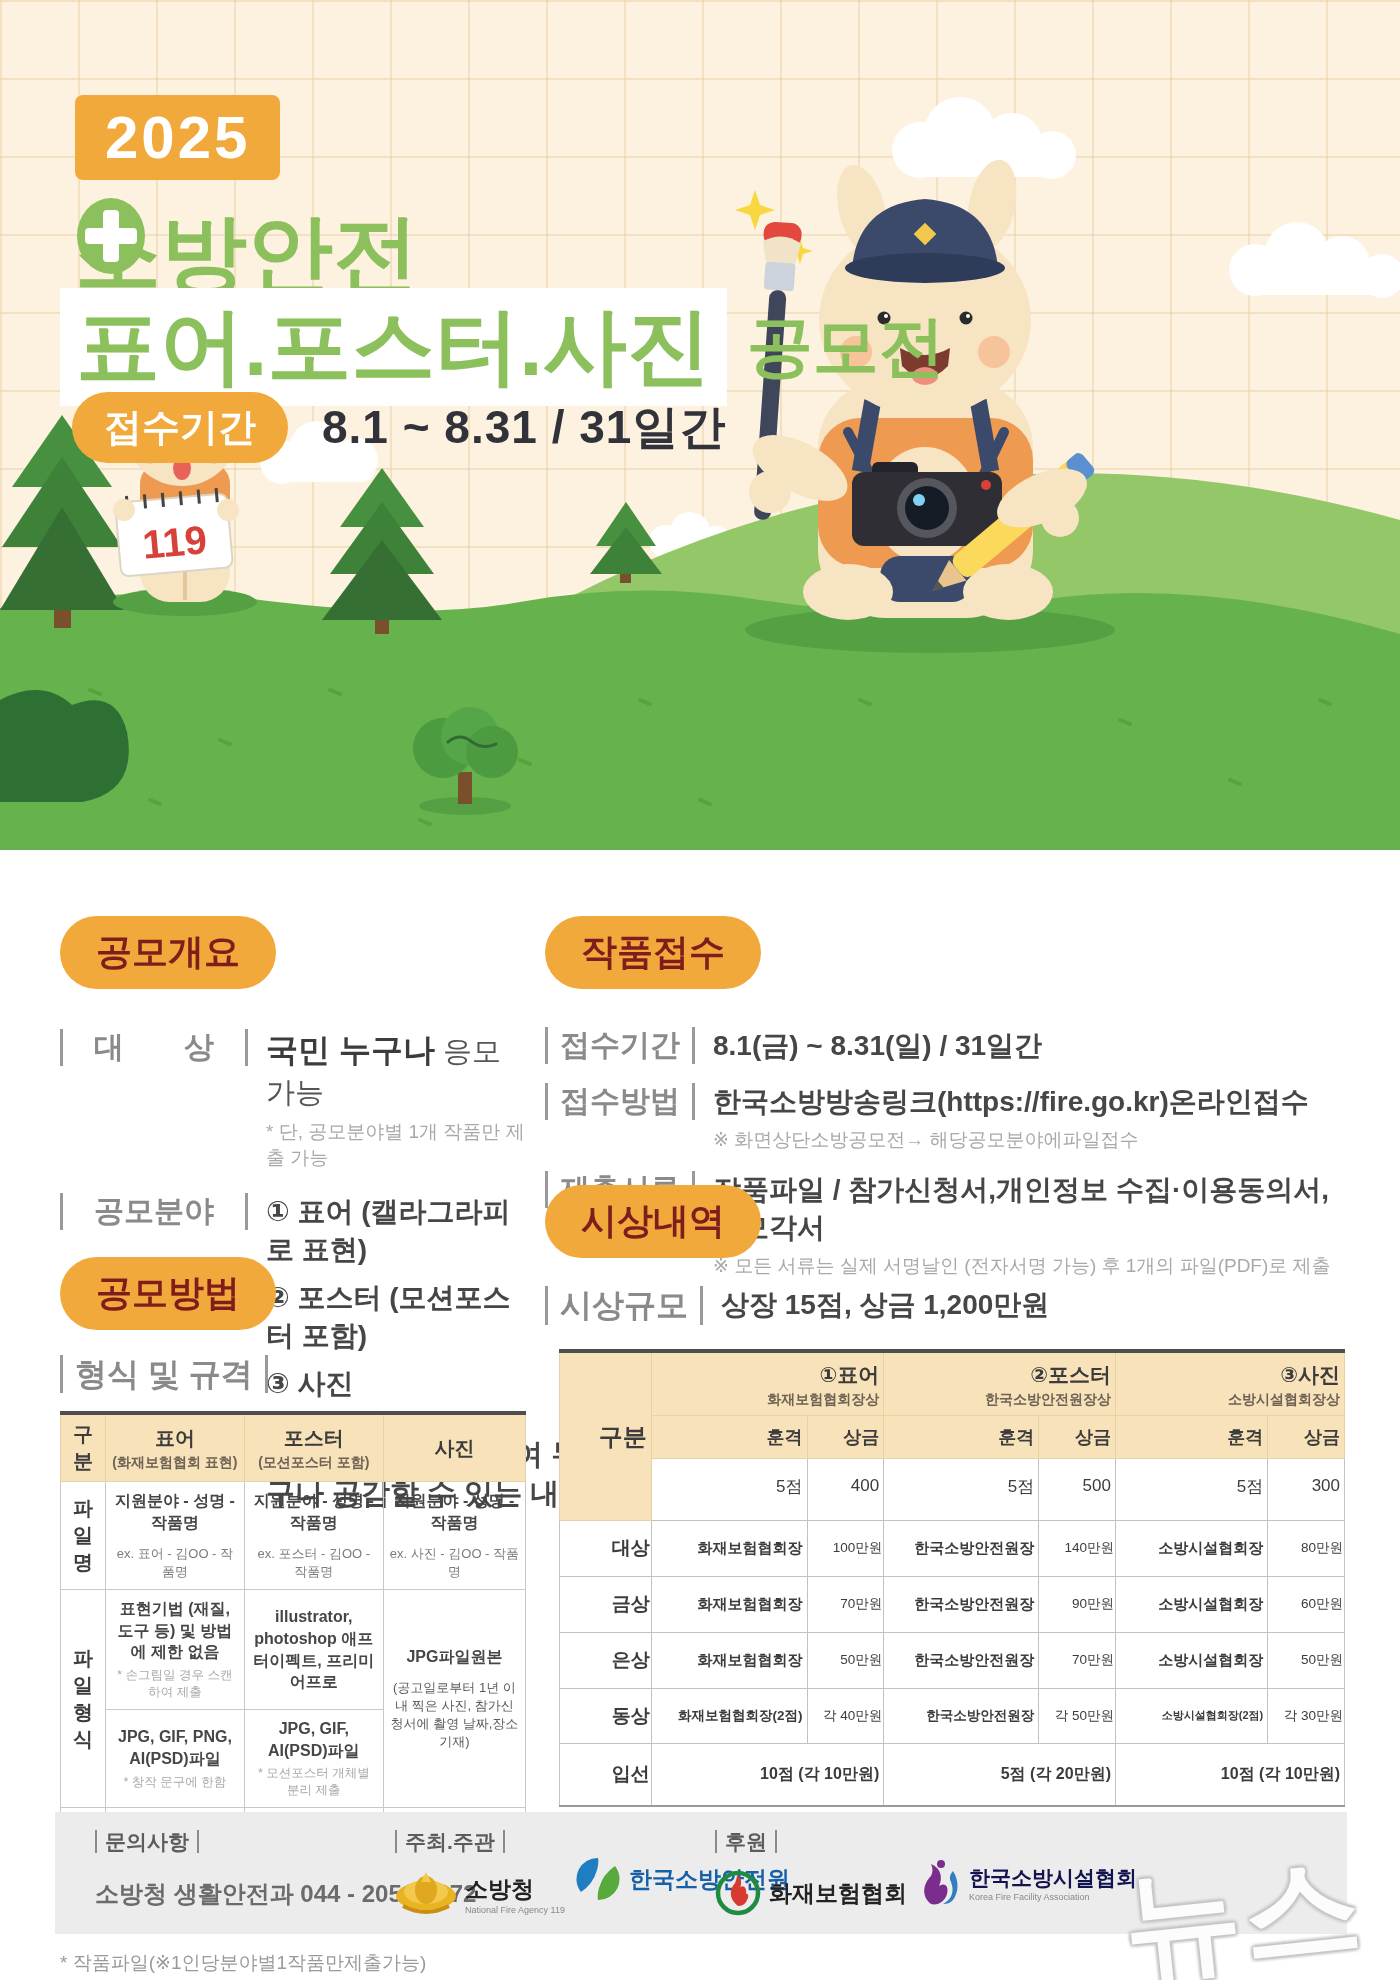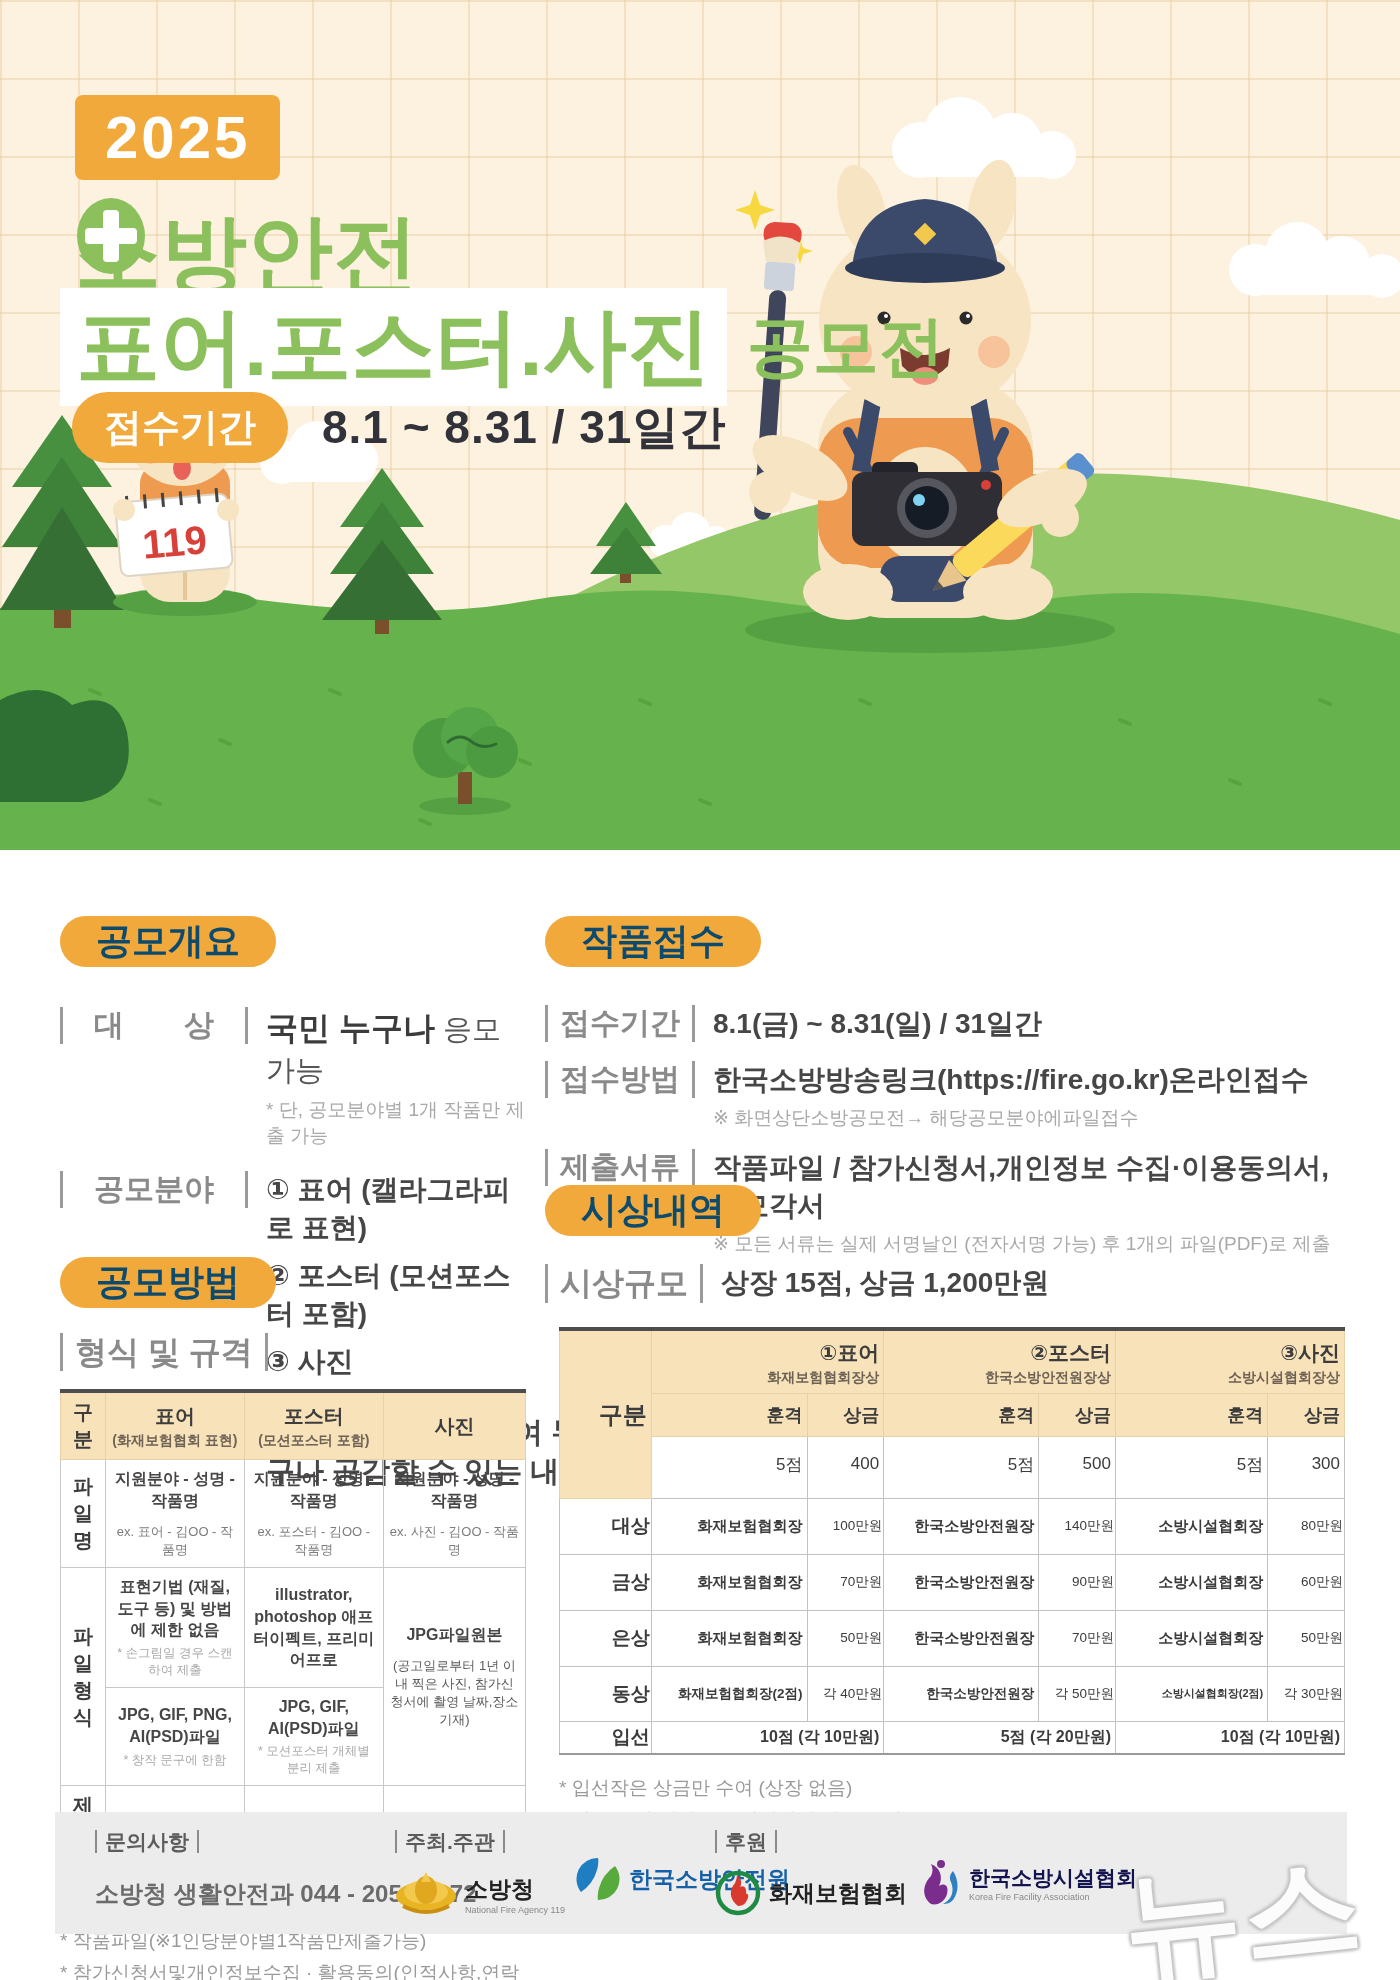--- a/index.html
+++ b/index.html
@@ -17,22 +17,22 @@
         display:flex;align-items:center;gap:10px;}
   .title2{position:absolute;left:60px;top:288px;font-size:84px;font-weight:800;color:#8cc05c;
         display:flex;align-items:center;gap:20px;}
   .title2 .hl{background:#fff;padding:2px 16px;}
   .title2 .suffix{font-size:66px;}
   .period-row{position:absolute;left:72px;top:392px;display:flex;align-items:center;gap:34px;}
   .period-badge{background:#f2a93b;color:#fff;font-size:38px;font-weight:800;
         padding:10px 32px;border-radius:50px;}
   .period-text{font-size:46px;font-weight:800;color:#32323a;letter-spacing:1px;}
   
-  .pill{display:inline-block;background:#f2a93b;color:#0c4a6e;font-size:36px;font-weight:800;
-        padding:1px 36px;border-radius:46px;}
+  .pill{display:inline-block;background:#f2a93b;color:#7f1d1d;font-size:36px;font-weight:800;
+        padding:12px 36px;border-radius:46px;}
   .vlab{color:#8a8a8a;font-weight:700;border-left:3px solid #9a9a9a;border-right:3px solid #9a9a9a;
         padding:1px 12px;line-height:1.15;}
   .sec{position:absolute;}
   .row{display:flex;align-items:flex-start;}
   .row .body{margin-left:18px;}
   .main-t{font-size:28px;color:#464646;font-weight:600;}
   .note-t{font-size:19px;color:#a9a9a9;margin-top:6px;}
   
   .ov-label{font-size:30px;width:158px;text-align:center;flex:none;}
   .ov-main b{font-size:32px;color:#3c3c3c;}
@@ -60,21 +60,21 @@
   .atable th,.atable td{border:1px solid #c2c2c2;text-align:right;vertical-align:middle;}
   .atable .corner{background:#f8e2ba;font-size:24px;font-weight:800;width:96px;border-color:#e7d2a8;}
   .atable tr.h1 th{background:#f8e2ba;padding:8px 4px 6px;border-color:#e7d2a8;}
   .atable tr.h2 th{background:#f8e2ba;font-size:18px;font-weight:800;padding:9px 4px;border-color:#e7d2a8;}
   .atable tr.h3 td{background:#fff;font-size:17px;padding:16px 4px 22px;}
   .gt{font-size:21px;font-weight:800;color:#3c3c3c;}
   .ga{font-size:14px;color:#6d6254;margin-top:2px;}
   .atable .g{width:152px;font-size:15px;font-weight:600;white-space:nowrap;padding:18px 4px;}
   .atable .p{width:77px;font-size:13.5px;white-space:nowrap;}
   .atable th.rlab{font-size:19px;font-weight:800;background:#fff;}
-  .atable tr.merged td{font-size:16px;font-weight:600;padding:5px 4px;}
+  .atable tr.merged td{font-size:16px;font-weight:600;padding:20px 4px;}
   .scale-row{display:flex;align-items:center;margin-top:28px;}
   .scale-row .vlab{font-size:32px;}
   .scale-row .txt{font-size:28px;font-weight:600;color:#464646;margin-left:18px;}
   
   .footer{position:absolute;left:55px;top:1812px;width:1292px;height:122px;background:#ececec;}
   .fcol{position:absolute;top:16px;}
   .flab{font-size:21px;color:#5c5c5c;font-weight:700;border-left:2px solid #8a8a8a;border-right:2px solid #8a8a8a;padding:0 8px;}
   .ftext{font-size:24px;color:#6b6b6b;margin-top:22px;font-weight:600;}
   .logo{display:flex;align-items:center;gap:8px;margin-top:14px;}
   .logo .kname{font-size:23px;font-weight:800;color:#222;}

